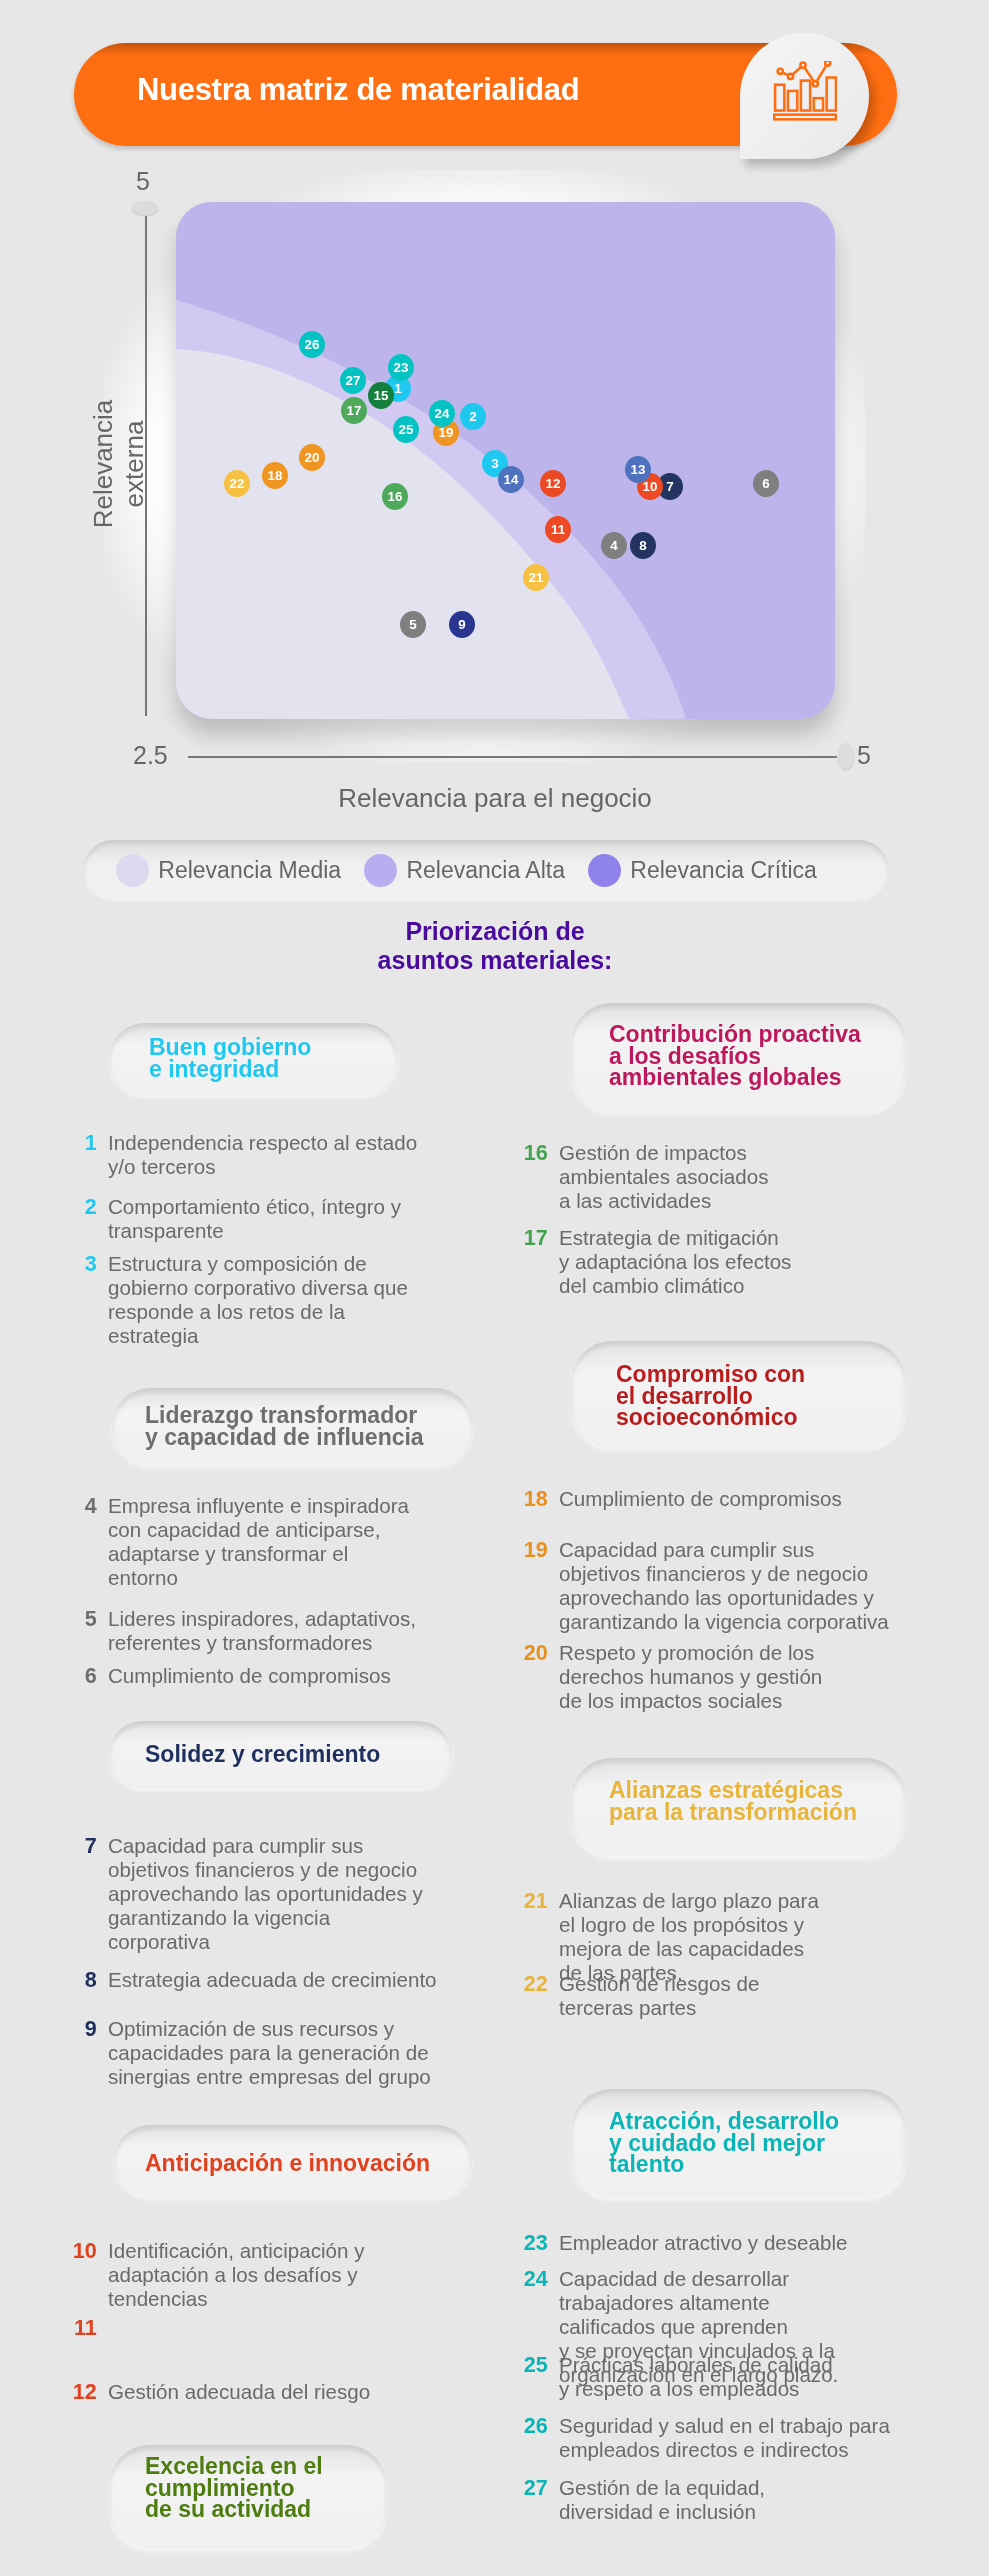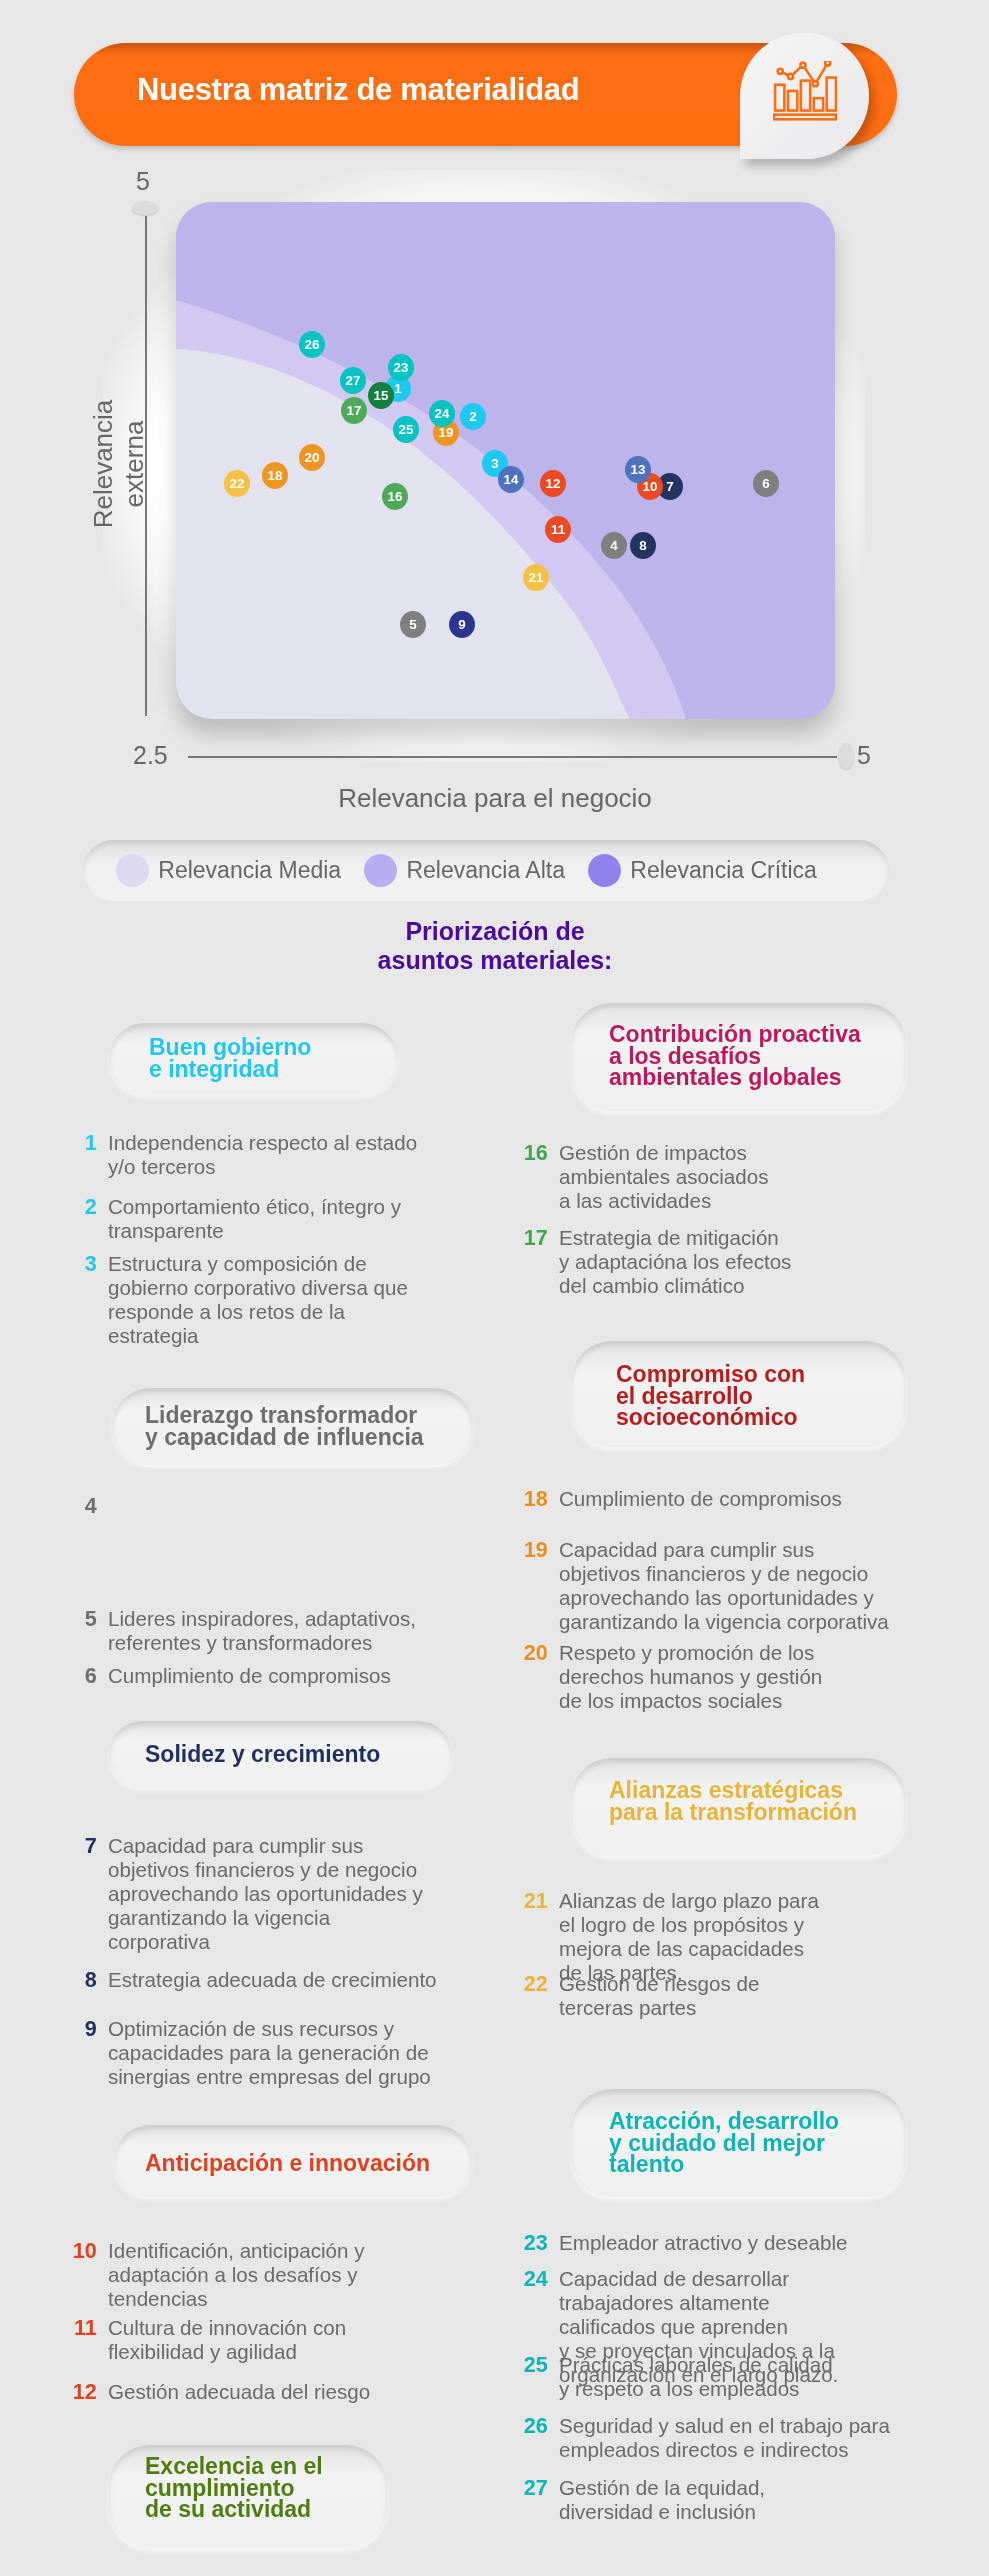--- a/index.html
+++ b/index.html
@@ -157,20 +157,26 @@
         <div>estrategia</div>
       </div>
     </div>
     <div class="pill" style="left: 112px; top: 1388px; width: 361px; height: 77px;"></div>
     <div class="pill-text" style="left: 145px; top: 1405px; color: rgb(110, 110, 110);">
       <div>Liderazgo transformador</div>
       <div>y capacidad de influencia</div>
     </div>
     <div class="item" style="left: 72px; top: 1494px;">
       <div class="item-num" style="color: rgb(110, 110, 110);">4</div>
+      <div class="item-text">
+        <div>Empresa influyente e inspiradora</div>
+        <div>con capacidad de anticiparse,</div>
+        <div>adaptarse y transformar el</div>
+        <div>entorno</div>
+      </div>
     </div>
     <div class="item" style="left: 72px; top: 1607px;">
       <div class="item-num" style="color: rgb(110, 110, 110);">5</div>
       <div class="item-text">
         <div>Lideres inspiradores, adaptativos,</div>
         <div>referentes y transformadores</div>
       </div>
     </div>
     <div class="item" style="left: 72px; top: 1664px;">
       <div class="item-num" style="color: rgb(110, 110, 110);">6</div>
@@ -213,24 +219,20 @@
     <div class="item" style="left: 72px; top: 2239px;">
       <div class="item-num" style="color: rgb(224, 65, 31);">10</div>
       <div class="item-text">
         <div>Identificación, anticipación y</div>
         <div>adaptación a los desafíos y</div>
         <div>tendencias</div>
       </div>
     </div>
     <div class="item" style="left: 72px; top: 2316px;">
       <div class="item-num" style="color: rgb(224, 65, 31);">11</div>
-      <div class="item-text">
-        <div>Cultura de innovación con</div>
-        <div>flexibilidad y agilidad</div>
-      </div>
     </div>
     <div class="item" style="left: 72px; top: 2380px;">
       <div class="item-num" style="color: rgb(224, 65, 31);">12</div>
       <div class="item-text">
         <div>Gestión adecuada del riesgo</div>
       </div>
     </div>
     <div class="pill" style="left: 109px; top: 2445px; width: 278px; height: 103px;"></div>
     <div class="pill-text" style="left: 145px; top: 2456px; color: #4d7c0f;">
       <div>Excelencia en el</div>

